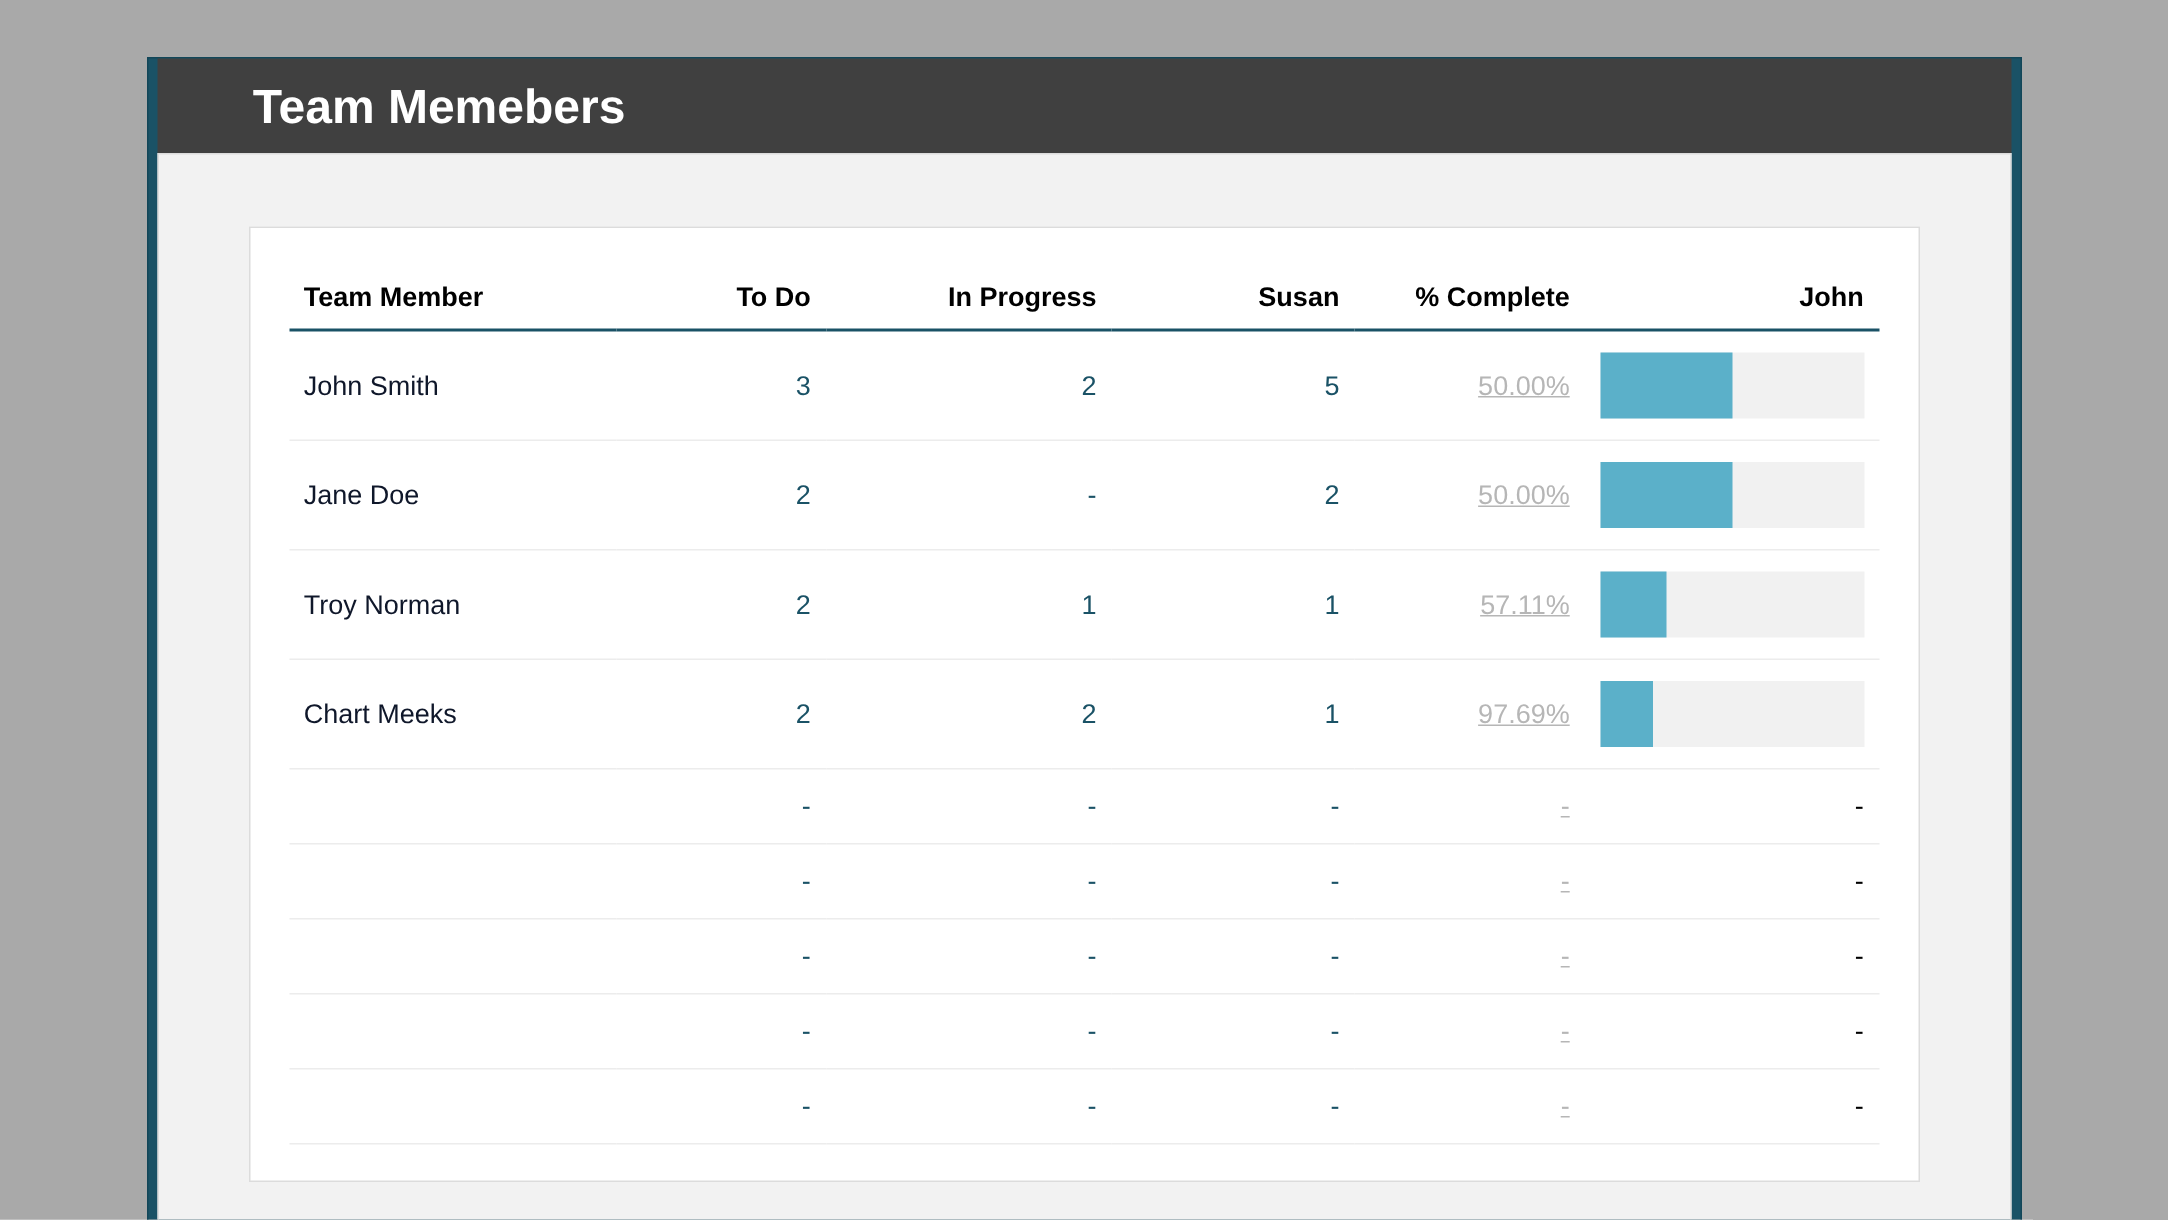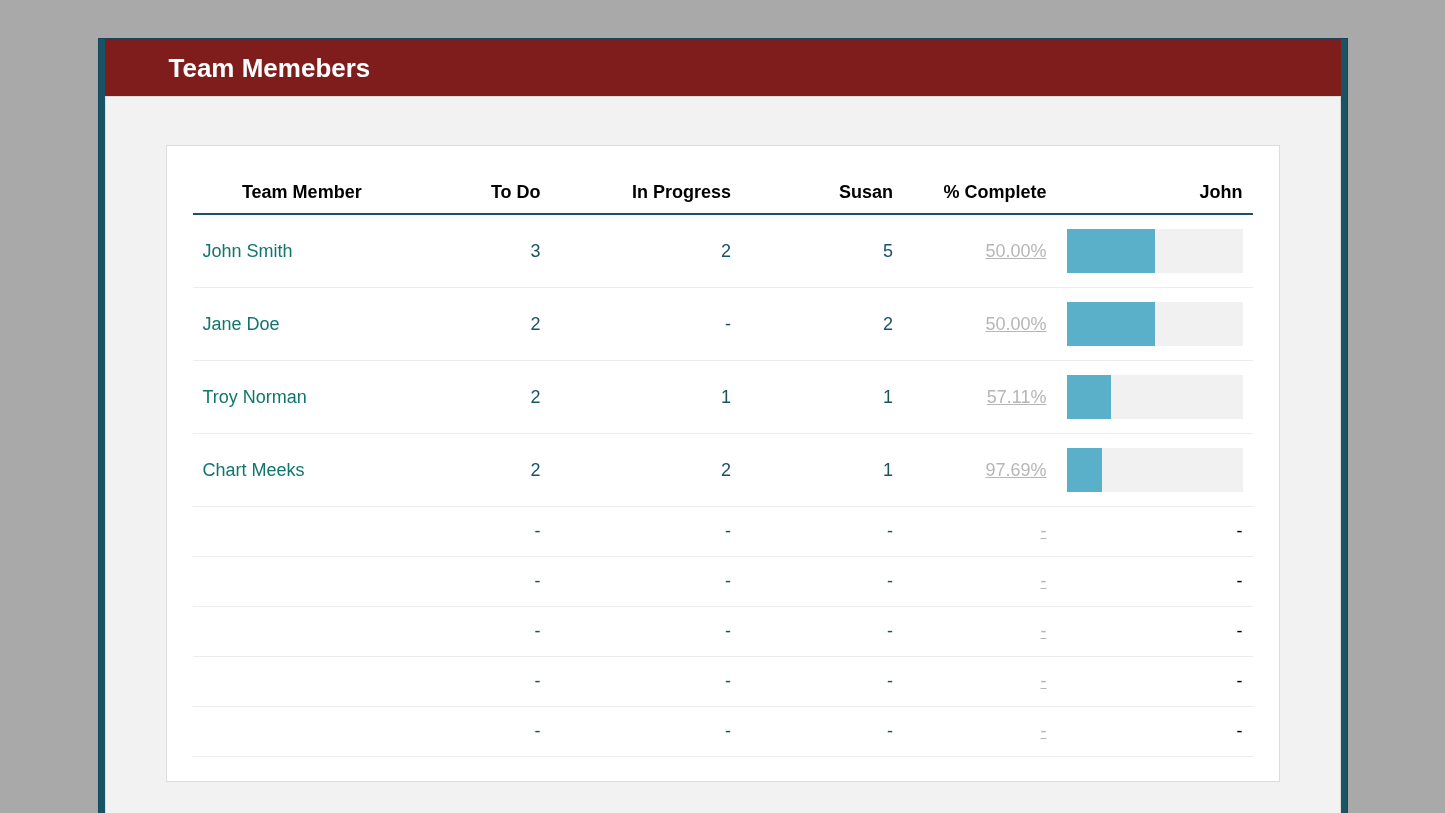--- a/index.html
+++ b/index.html
@@ -18,64 +18,64 @@
   }
   .outer-frame {
     width: 1250px;
     background: #1a5266;
     padding: 0 6px 6px 6px;
     box-sizing: border-box;
     border: 1px solid #124658;
   }
   .title-bar {
     color: #ffffff;
-    font-size: 26px;
+    font-size: 32px;
     font-weight: bold;
     padding: 14px 24px 12px 64px;
     box-sizing: border-box;
-    background: #7f1d1d;
+    background: #404040;
   }
   .inner-panel {
     background: #f2f2f2;
     padding: 48px 60px 36px 60px;
     box-sizing: border-box;
     border: 1px solid #dcdcdc;
   }
   .card {
     background: #ffffff;
     border: 1px solid #dcdcdc;
     padding: 28px 26px 24px 26px;
     box-sizing: border-box;
   }
   table.team {
     width: 100%;
     border-collapse: collapse;
     font-size: 18px;
   }
   table.team th {
-    text-align: center;
+    text-align: left;
     font-weight: bold;
     color: #000;
     padding: 8px 10px 10px 10px;
     border-bottom: 2px solid #1a5266;
   }
   table.team th.col-todo,
   table.team th.col-inprog,
   table.team th.col-done,
   table.team th.col-pct,
   table.team th.col-chart {
     text-align: right;
   }
   table.team td {
     padding: 14px 10px;
     border-bottom: 1px solid #ececec;
     vertical-align: middle;
   }
   td.name-cell {
-    color: #0f766e;
+    color: #0f172a;
     width: 240px;
   }
   td.num-cell {
     color: #1a5266;
     text-align: right;
     width: 150px;
   }
   td.num-cell.inprog-cell {
     width: 200px;
   }

